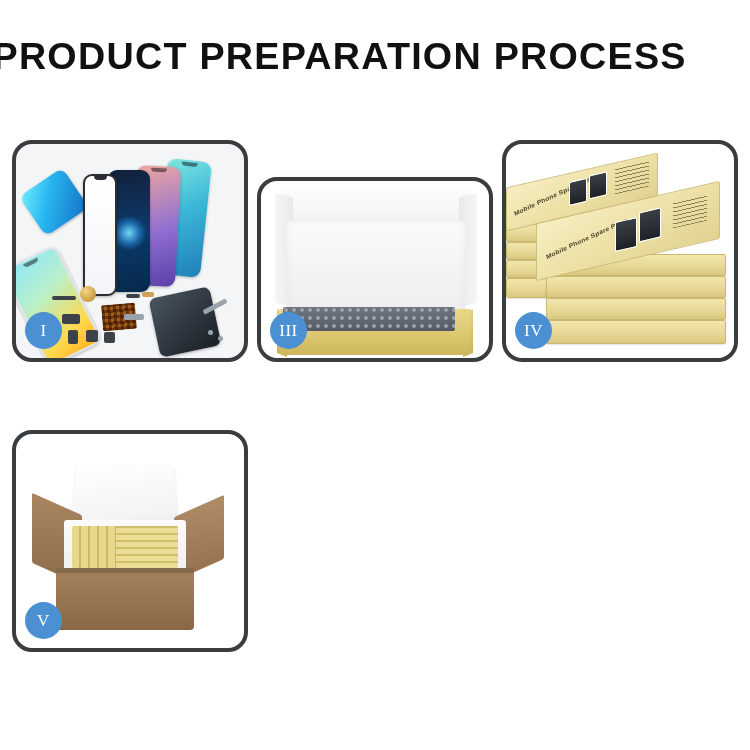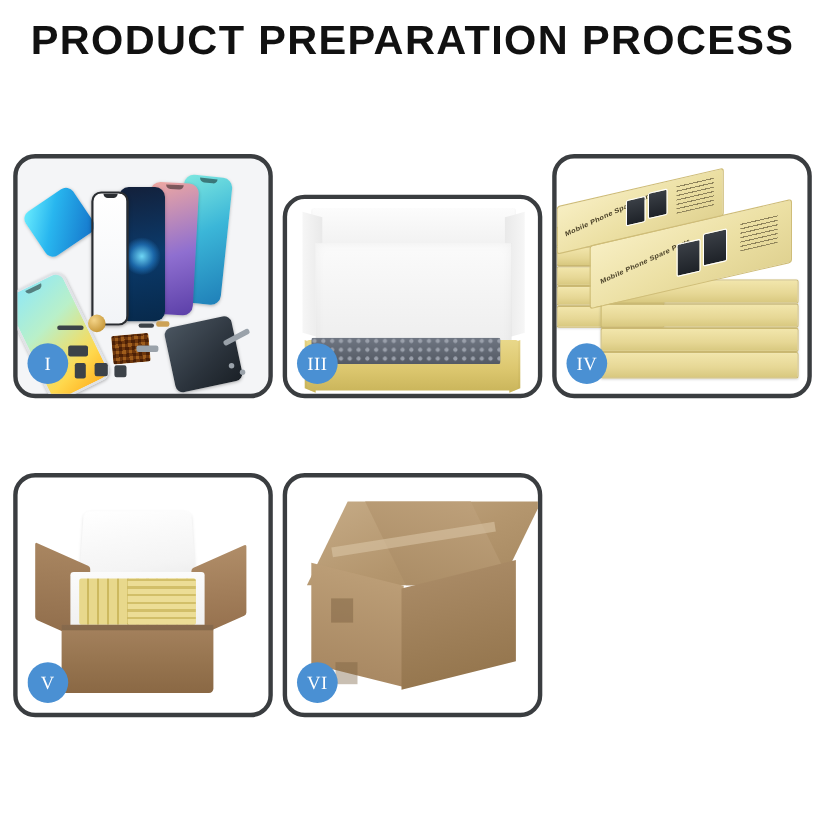--- a/index.html
+++ b/index.html
@@ -16,22 +16,22 @@
   }
   .page {
     width: 750px;
     height: 750px;
     position: relative;
     background: #ffffff;
   }
 
   
   .header {
-    text-align: center;
-    padding-top: 18px;
+    text-align: left;
+    padding-top: 38px;
   }
   .title {
     font-family: "Liberation Sans", sans-serif;
     font-size: 37px;
     font-weight: 700;
     letter-spacing: 1.2px;
     color: #111111;
     line-height: 1.05;
     white-space: nowrap;
     transform: scaleX(1.02);
@@ -445,27 +445,15 @@
         <div class="cflap-l"></div>
         <div class="cflap-r"></div>
         <div class="foam-box"></div>
         <div class="ybars"></div>
         <div class="ybars2"></div>
         <div class="carton-front"></div>
       </div>
       <div class="badge">V</div>
     </div>
 
-    <div class="panel p6">
-      <div class="panel-photo">
-        <div class="box-top"></div>
-        <div class="box-top2"></div>
-        <div class="tape"></div>
-        <div class="box-left"></div>
-        <div class="box-right"></div>
-        <div class="tab-a"></div>
-        <div class="tab-b"></div>
-      </div>
-      <div class="badge">VI</div>
-    </div>
 
   </div>
 </div>
 
 </body></html>

